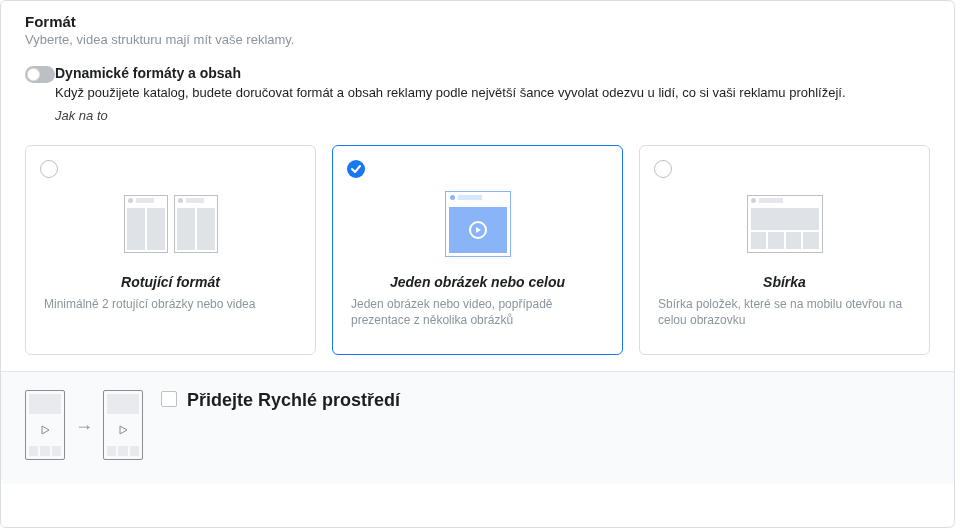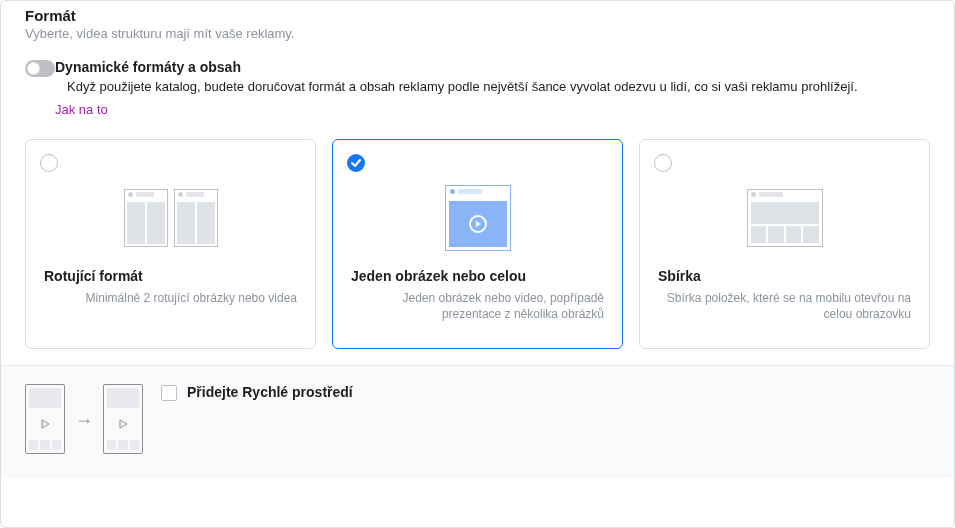--- a/index.html
+++ b/index.html
@@ -8,21 +8,21 @@
     font-family: Helvetica, Arial, sans-serif;
     background: #fff;
     font-size: 13px;
     color: #1c1e21;
   }
   .page {
     width: 955px;
     height: 528px;
     border: 1px solid #dadde1;
     border-radius: 6px;
-    padding: 6px 24px 0 24px;
+    padding: 12px 24px 0 24px;
     position: relative;
   }
   .section-title {
     font-size: 15px;
     font-weight: 700;
     color: #1c1e21;
     margin: 0 0 2px 0;
   }
   .section-subtitle {
     font-size: 13px;
@@ -56,28 +56,29 @@
     border: 1px solid rgba(0,0,0,0.1);
   }
   .toggle-text .tt-title {
     font-size: 14px;
     font-weight: 700;
     margin: 0 0 3px 0;
   }
   .toggle-text .tt-desc {
     font-size: 13px;
     color: #1c1e21;
-    margin: 0 0 6px 12px;
+    margin: 0 0 6px 0;
     line-height: 1.35;
   }
   .link {
-    color: #a21caf;
+    color: #404040;
     font-size: 13px;
     cursor: pointer;
     text-decoration: none;
+    font-style: italic;
   }
   .cards {
     display: flex;
     gap: 16px;
     margin-bottom: 16px;
   }
   .card {
     flex: 1;
     border: 1px solid #dadde1;
     border-radius: 6px;
@@ -109,26 +110,28 @@
   }
   .radio.selected svg { display: block; }
   .card-illus {
     display: flex;
     justify-content: center;
     margin: 26px 0 14px 0;
     height: 72px;
     align-items: center;
   }
   .card-title {
+    text-align: center;
     font-size: 14px;
     font-weight: 700;
     margin: 0 0 6px 0;
+    font-style: italic;
   }
   .card-desc {
-    text-align: right;
+    text-align: left;
     font-size: 12px;
     color: #8d949e;
     line-height: 1.4;
     margin: 0 auto;
   }
 
   
   .illus-carousel {
     display: flex;
     gap: 6px;
@@ -285,21 +288,21 @@
     width: 16px;
     height: 16px;
     border: 1px solid #bcc0c4;
     border-radius: 2px;
     background: #fff;
     flex-shrink: 0;
     margin-top: 1px;
     cursor: pointer;
   }
   .f-title {
-    font-size: 14px;
+    font-size: 18px;
     font-weight: 700;
     margin: 0 0 4px 0;
   }
   .f-desc {
     font-size: 13px;
     color: #606770;
     line-height: 1.4;
     margin: 0;
   }
 </style>

